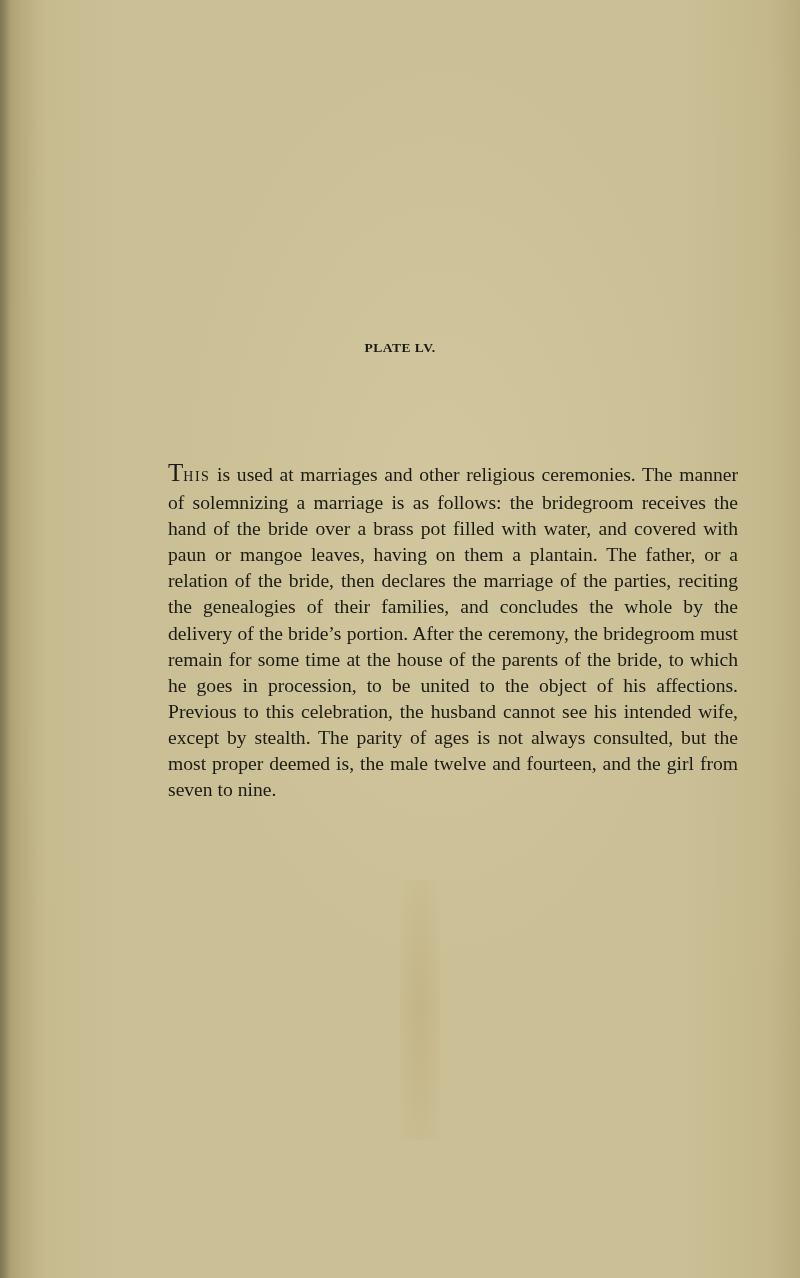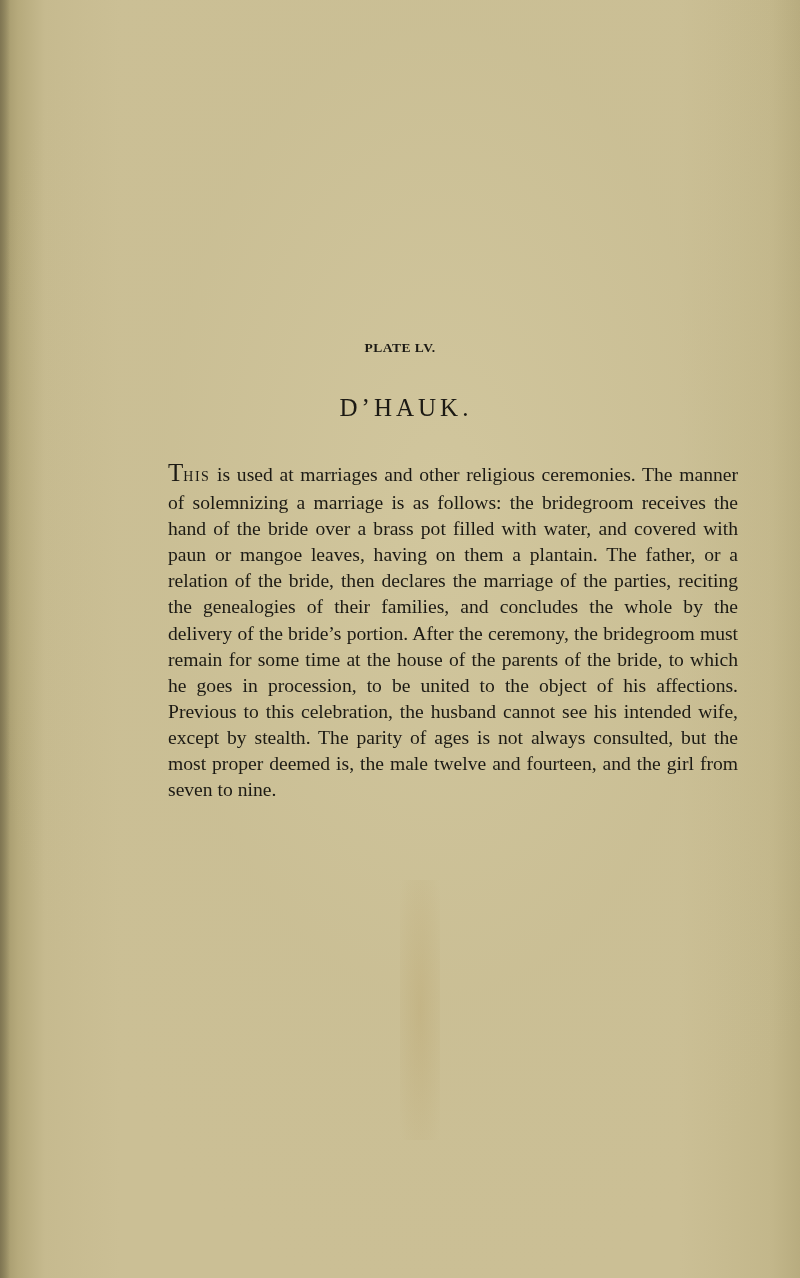--- a/index.html
+++ b/index.html
@@ -81,18 +81,17 @@
     }
   </style>
 </head>
 <body>
 
 <div class="page">
   <div class="stain"></div>
 
   <div class="plate-label">PLATE LV.</div>
 
-  <div class="title">D’HAUK.</div>
 
   <div class="body-text">
     <p><span class="dropcap">T</span><span class="smallcaps">HIS</span><span> is used at marriages and other religious ceremonies. The manner of solemnizing a marriage is as follows: the bridegroom receives the hand of the bride over a brass pot filled with water, and covered with paun or mangoe leaves, having on them a plantain. The father, or a relation of the bride, then declares the marriage of the parties, reciting the genealogies of their families, and concludes the whole by the delivery of the bride’s portion. After the ceremony, the bridegroom must remain for some time at the house of the parents of the bride, to which he goes in procession, to be united to the object of his affections. Previous to this celebration, the husband cannot see his intended wife, except by stealth. The parity of ages is not always consulted, but the most proper deemed is, the male twelve and fourteen, and the girl from seven to nine.</span></p>
   </div>
 </div>
 
 </body></html>

